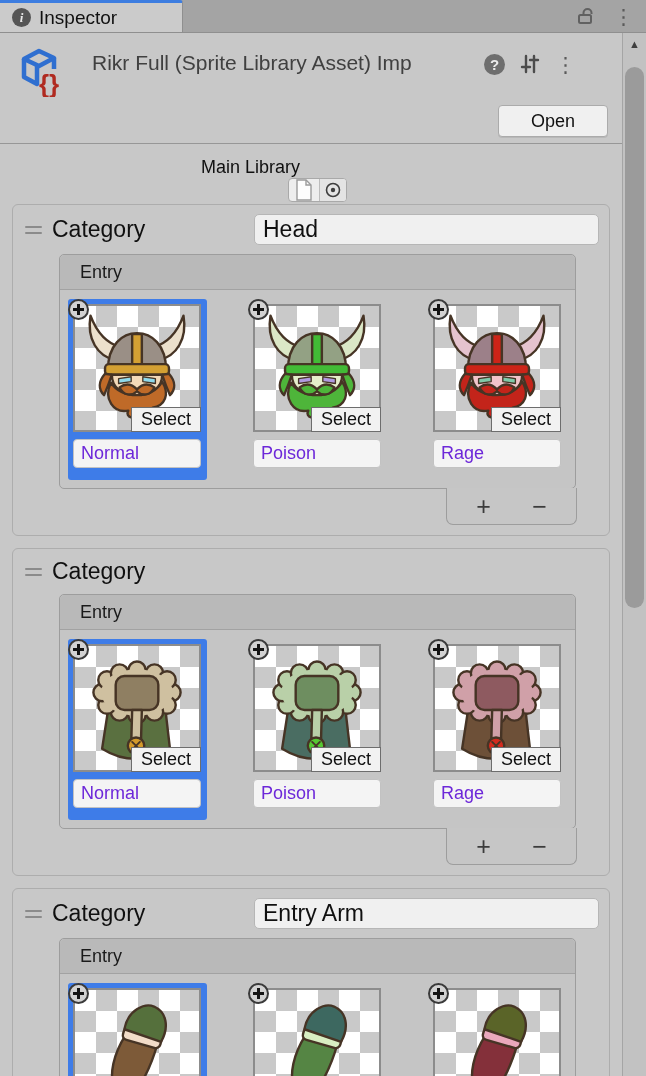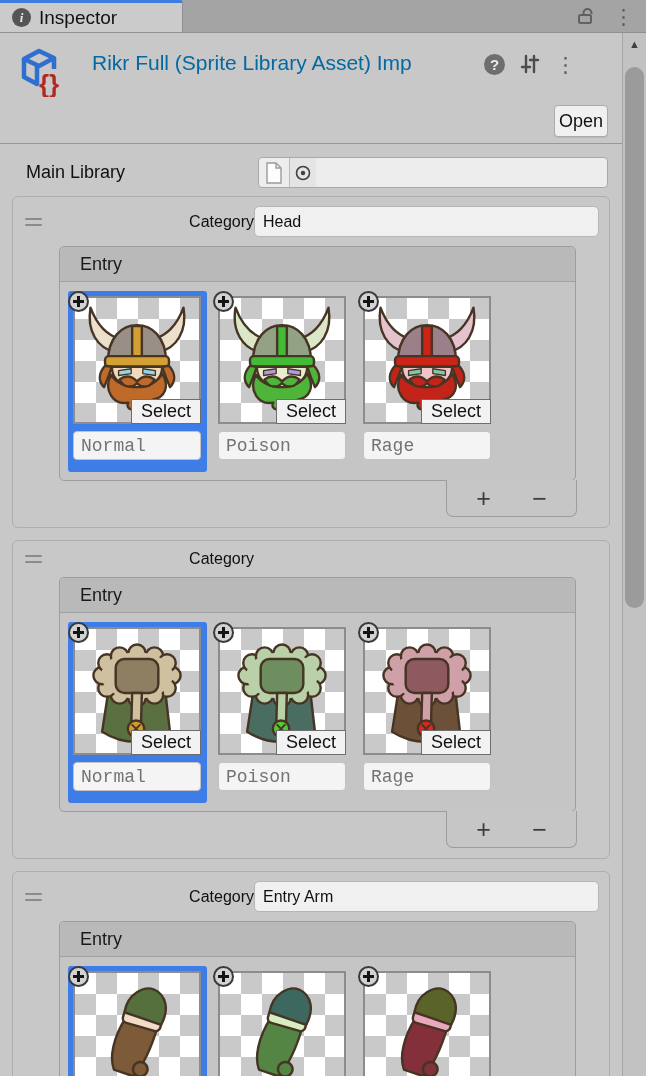--- a/index.html
+++ b/index.html
@@ -38,67 +38,67 @@
     font-size:11px; color:#3f3f3f; }
   .scroll-thumb {
     position:absolute; left:2px; top:34px; width:19px; height:541px;
     background:#9b9b9b; border-radius:10px;
   }
   
   .header { padding:10px 14px 0 14px; border-bottom:1px solid #979797; height:111px; }
   .header-top { display:flex; align-items:flex-start; }
   .asset-ic { width:52px; height:52px; flex:0 0 auto; margin-top:2px; }
   .title {
-    font-size:21px; color:#0369a1; margin:8px 4px 0 26px;
+    font-size:21px; color:#404040; margin:8px 4px 0 26px;
     white-space:nowrap; overflow:hidden; max-width:388px; flex:1 1 auto;
   }
   .hdr-icons { display:flex; align-items:center; gap:14px; margin-top:10px; }
   .help-ic { width:21px; height:21px; border-radius:50%; background:#6e6e6e; color:#ececec;
     font-size:15px; font-weight:bold; display:flex; align-items:center; justify-content:center; }
   .open-row { display:flex; justify-content:flex-end; margin-top:8px; }
   .btn {
     background:#f0f0f0; border:1px solid #ababab; border-radius:4px;
-    font-size:18px; color:#111; padding:3px 4px; line-height:1.35;
+    font-size:18px; color:#111; padding:3px 32px; line-height:1.35;
     box-shadow:0 1px 0 rgba(0,0,0,.08);
   }
   
   .row { display:flex; align-items:center; }
-  .lib-row { margin:13px 14px 8px 26px; }
+  .lib-row { margin:13px 14px 2px 26px;flex-direction:column; }
   .lib-label { font-size:18px; width:232px; }
   .obj-field {
     flex:1; height:31px; background:#ededed; border:1px solid #a9a9a9; border-radius:4px;
     display:flex; align-items:center; overflow:hidden;
   }
   .obj-field .doc { margin:0 6px 0 6px; flex:0 0 auto; }
   .obj-text { font-size:18px; white-space:nowrap; overflow:hidden; flex:1; }
   .obj-picker { width:27px; align-self:stretch; border-left:1px solid #bcbcbc;
     display:flex; align-items:center; justify-content:center; background:#e4e4e4; flex:0 0 auto; }
   
   .cat {
     border:1px solid #adadad; border-radius:6px; margin:0 12px 12px 12px;
     padding:9px 10px 0 10px; position:relative; background:#c8c8c8;
   }
   .cat-row { display:flex; align-items:center; margin-bottom:9px; }
   .drag-handle { width:17px; margin:0 10px 0 2px; display:flex; flex-direction:column; gap:4px; }
   .drag-handle i { display:block; height:2px; background:#8b8b8b; border-radius:1px; }
-  .cat-label { font-size:16px; width:202px;text-align:right; }
+  .cat-label { font-size:23px; width:202px; }
   .txt-field {
     flex:1; height:31px; background:#f0f0f0; border:1px solid #b6b6b6; border-radius:5px;
-    font-size:16px; display:flex; align-items:center; padding:0 8px; 
+    font-size:23px; display:flex; align-items:center; padding:0 8px; 
   }
   .entry-box {
     margin-left:36px; margin-right:23px; border:1px solid #9d9d9d; border-radius:5px;
     background:#c5c5c5; overflow:visible;
   }
   .entry-head {
     height:35px; background:#b9b9b9; border-bottom:1px solid #a2a2a2;
     border-radius:5px 5px 0 0; display:flex; align-items:center;
     font-size:18px; padding-left:20px; color:#1a1a1a;
   }
-  .entries { display:flex; gap:6px; padding:9px 8px 8px 8px; }
+  .entries { display:flex; gap:6px; padding:9px 8px 8px 8px;justify-content:space-between; }
   .entry { width:139px; padding:5px 5px 12px 5px; border-radius:3px; position:relative; }
   .entry.selected { background:#3e7ce8; }
   .thumb {
     width:128px; height:128px; border:2px solid #8c8c8c; position:relative;
     background-color:#fff;
     background-image:conic-gradient(#c9c9c9 25%, #ffffff 0 50%, #c9c9c9 0 75%, #ffffff 0);
     background-size:42px 42px;
   }
   .thumb svg.sprite { position:absolute; inset:0; width:100%; height:100%; }
   .plus-badge {
@@ -108,22 +108,21 @@
   }
   .plus-badge::before { content:""; position:absolute; width:11px; height:3px; background:#141414; }
   .plus-badge::after  { content:""; position:absolute; width:3px; height:11px; background:#141414; }
   .select-btn {
     position:absolute; right:-2px; bottom:-2px; background:#f2f2f2; border:1px solid #6d6d6d;
     font-size:18px; padding:1px 9px; color:#111; z-index:2;
   }
   .name-field {
     margin-top:7px; width:128px; height:29px; background:#f4f4f4; border:1px solid #c2c2c2;
     border-radius:4px; font-size:18px; display:flex; align-items:center; padding-left:7px;
-    color:#737373;
-    font-family:Liberation Mono, monospace;
+    color:#6d28d9;
   }
   .list-footer {
     width:131px; height:37px; margin:-1px 22px 0 auto;
     background:#c6c6c6; border:1px solid #9d9d9d; border-top:none;
     border-radius:0 0 7px 7px; display:flex; align-items:center; justify-content:center; gap:0;
   }
   .lf-btn { width:56px; text-align:center; font-size:25px; color:#3c3c3c; line-height:1; }
   .cat-gap { height:10px; }
   svg .ol { stroke:#463425; stroke-width:2.5; stroke-linejoin:round; stroke-linecap:round; }
 </style>

